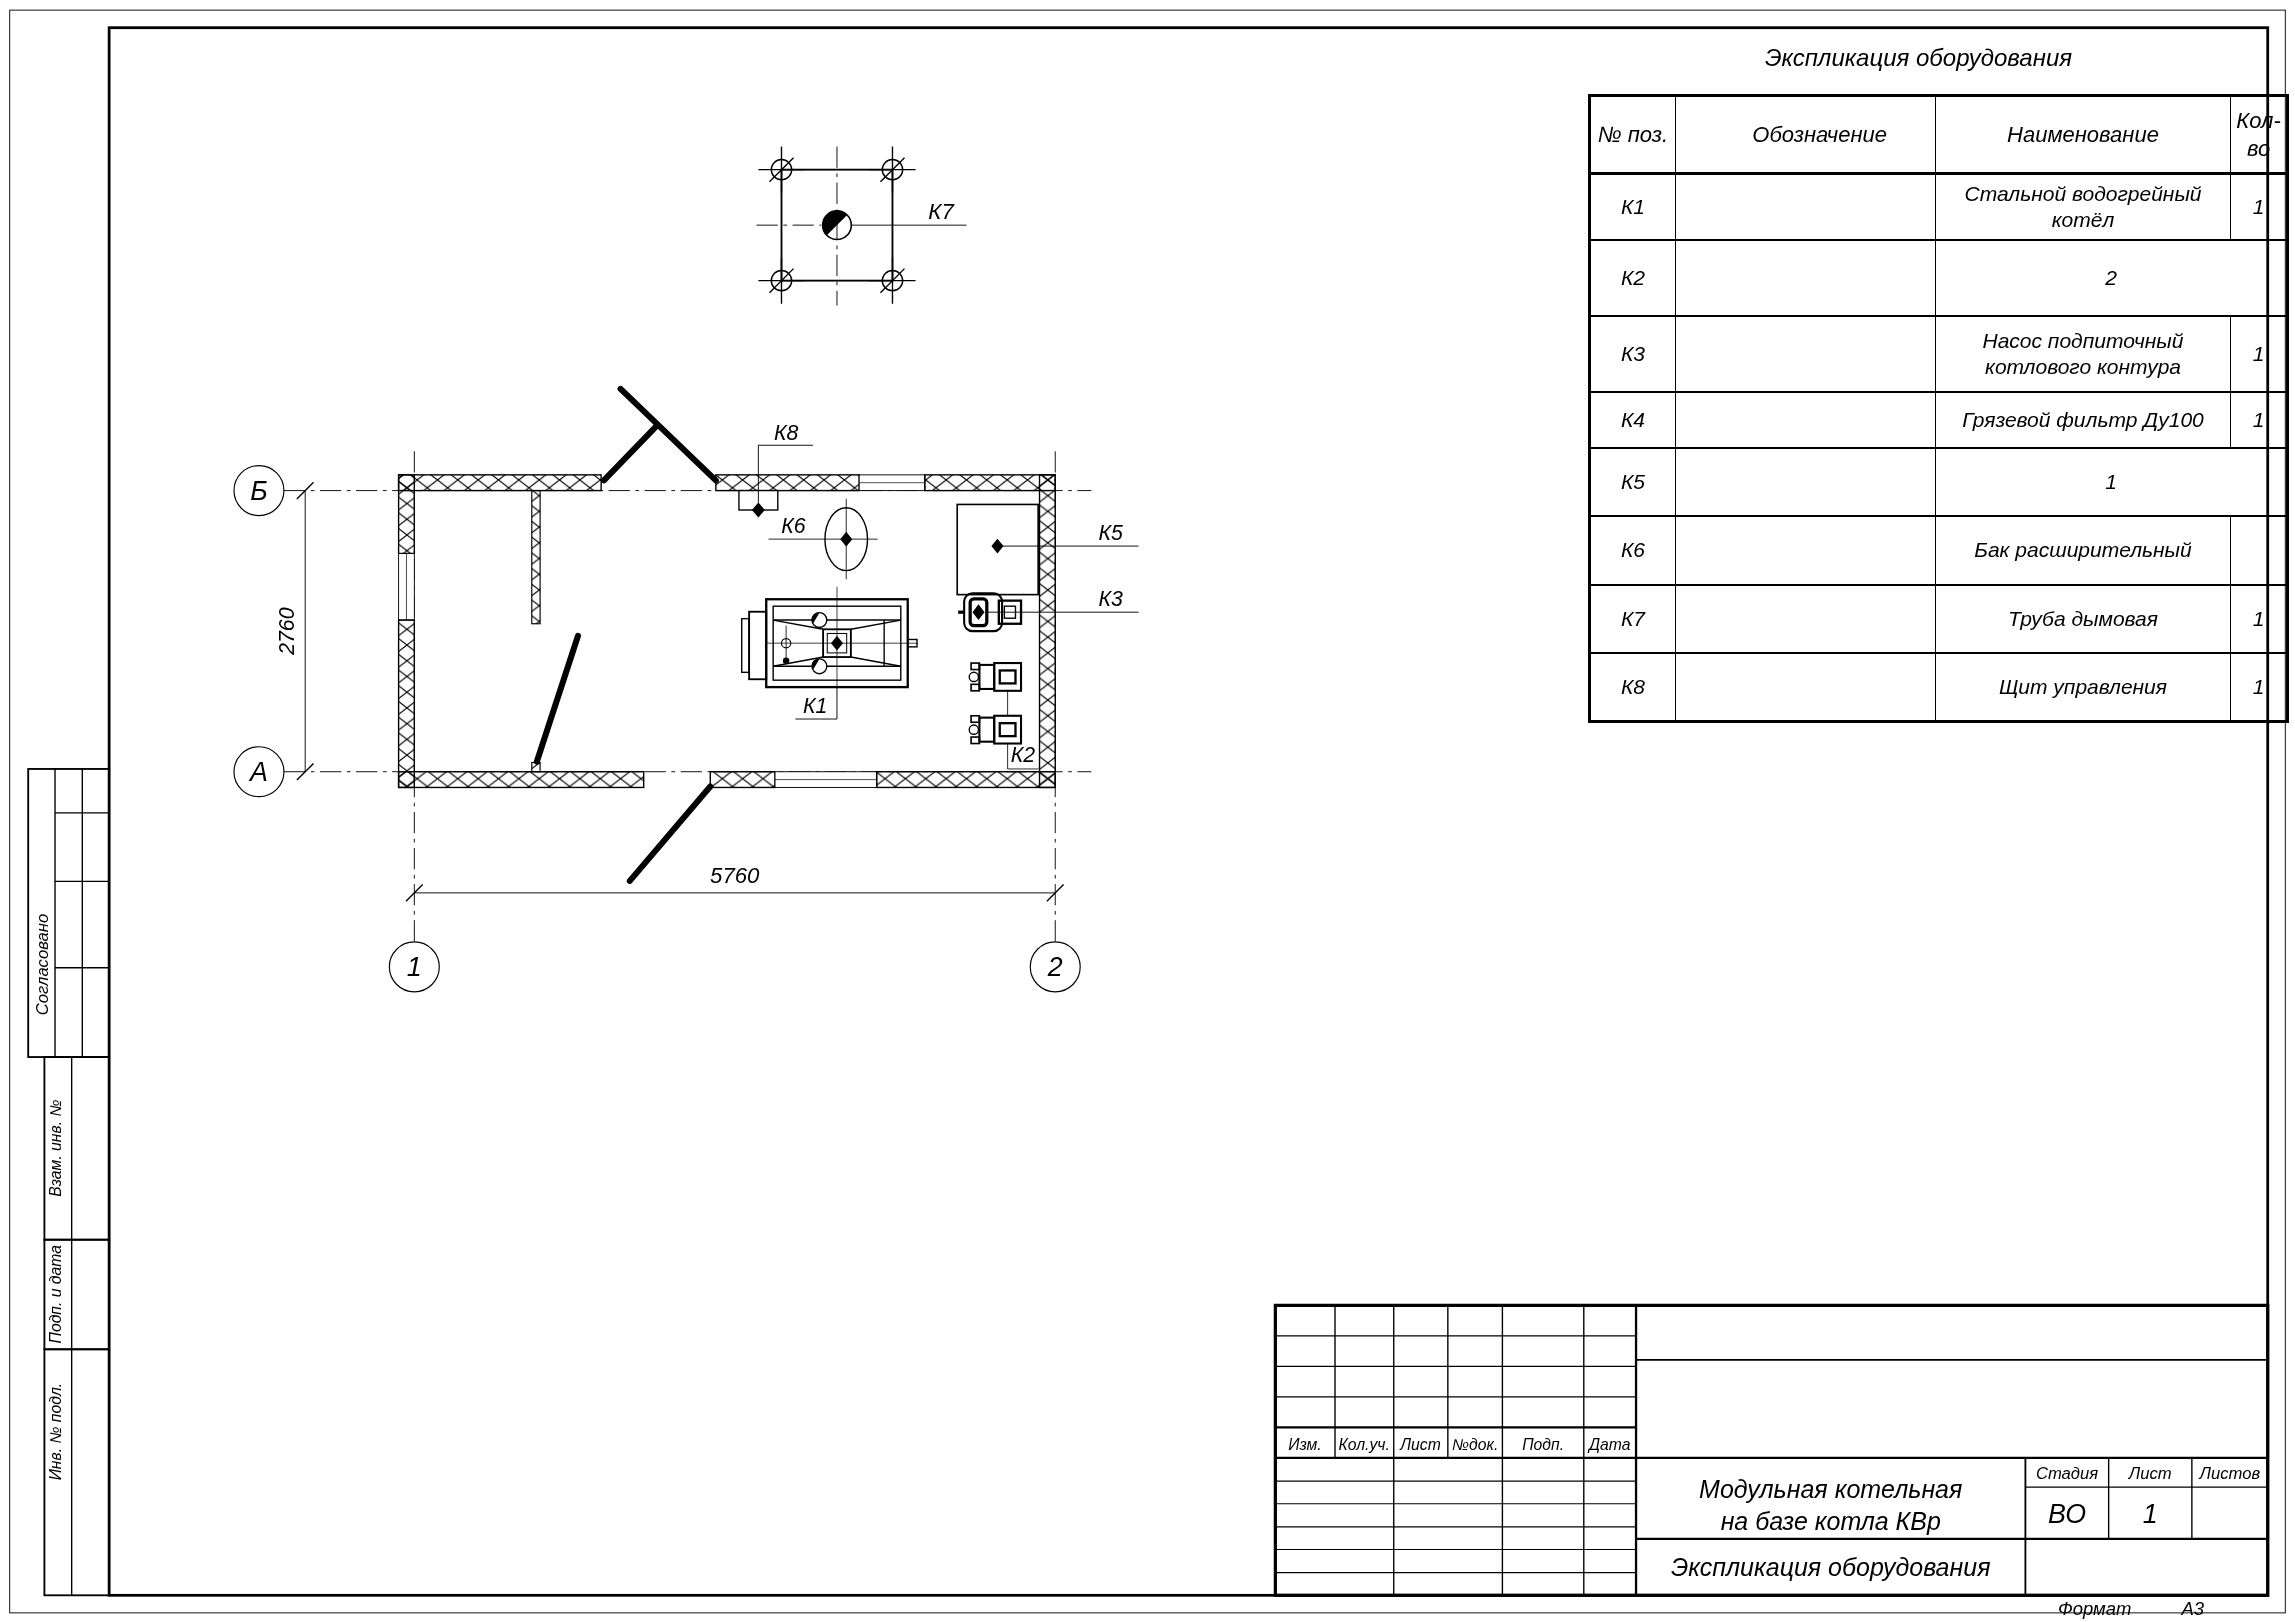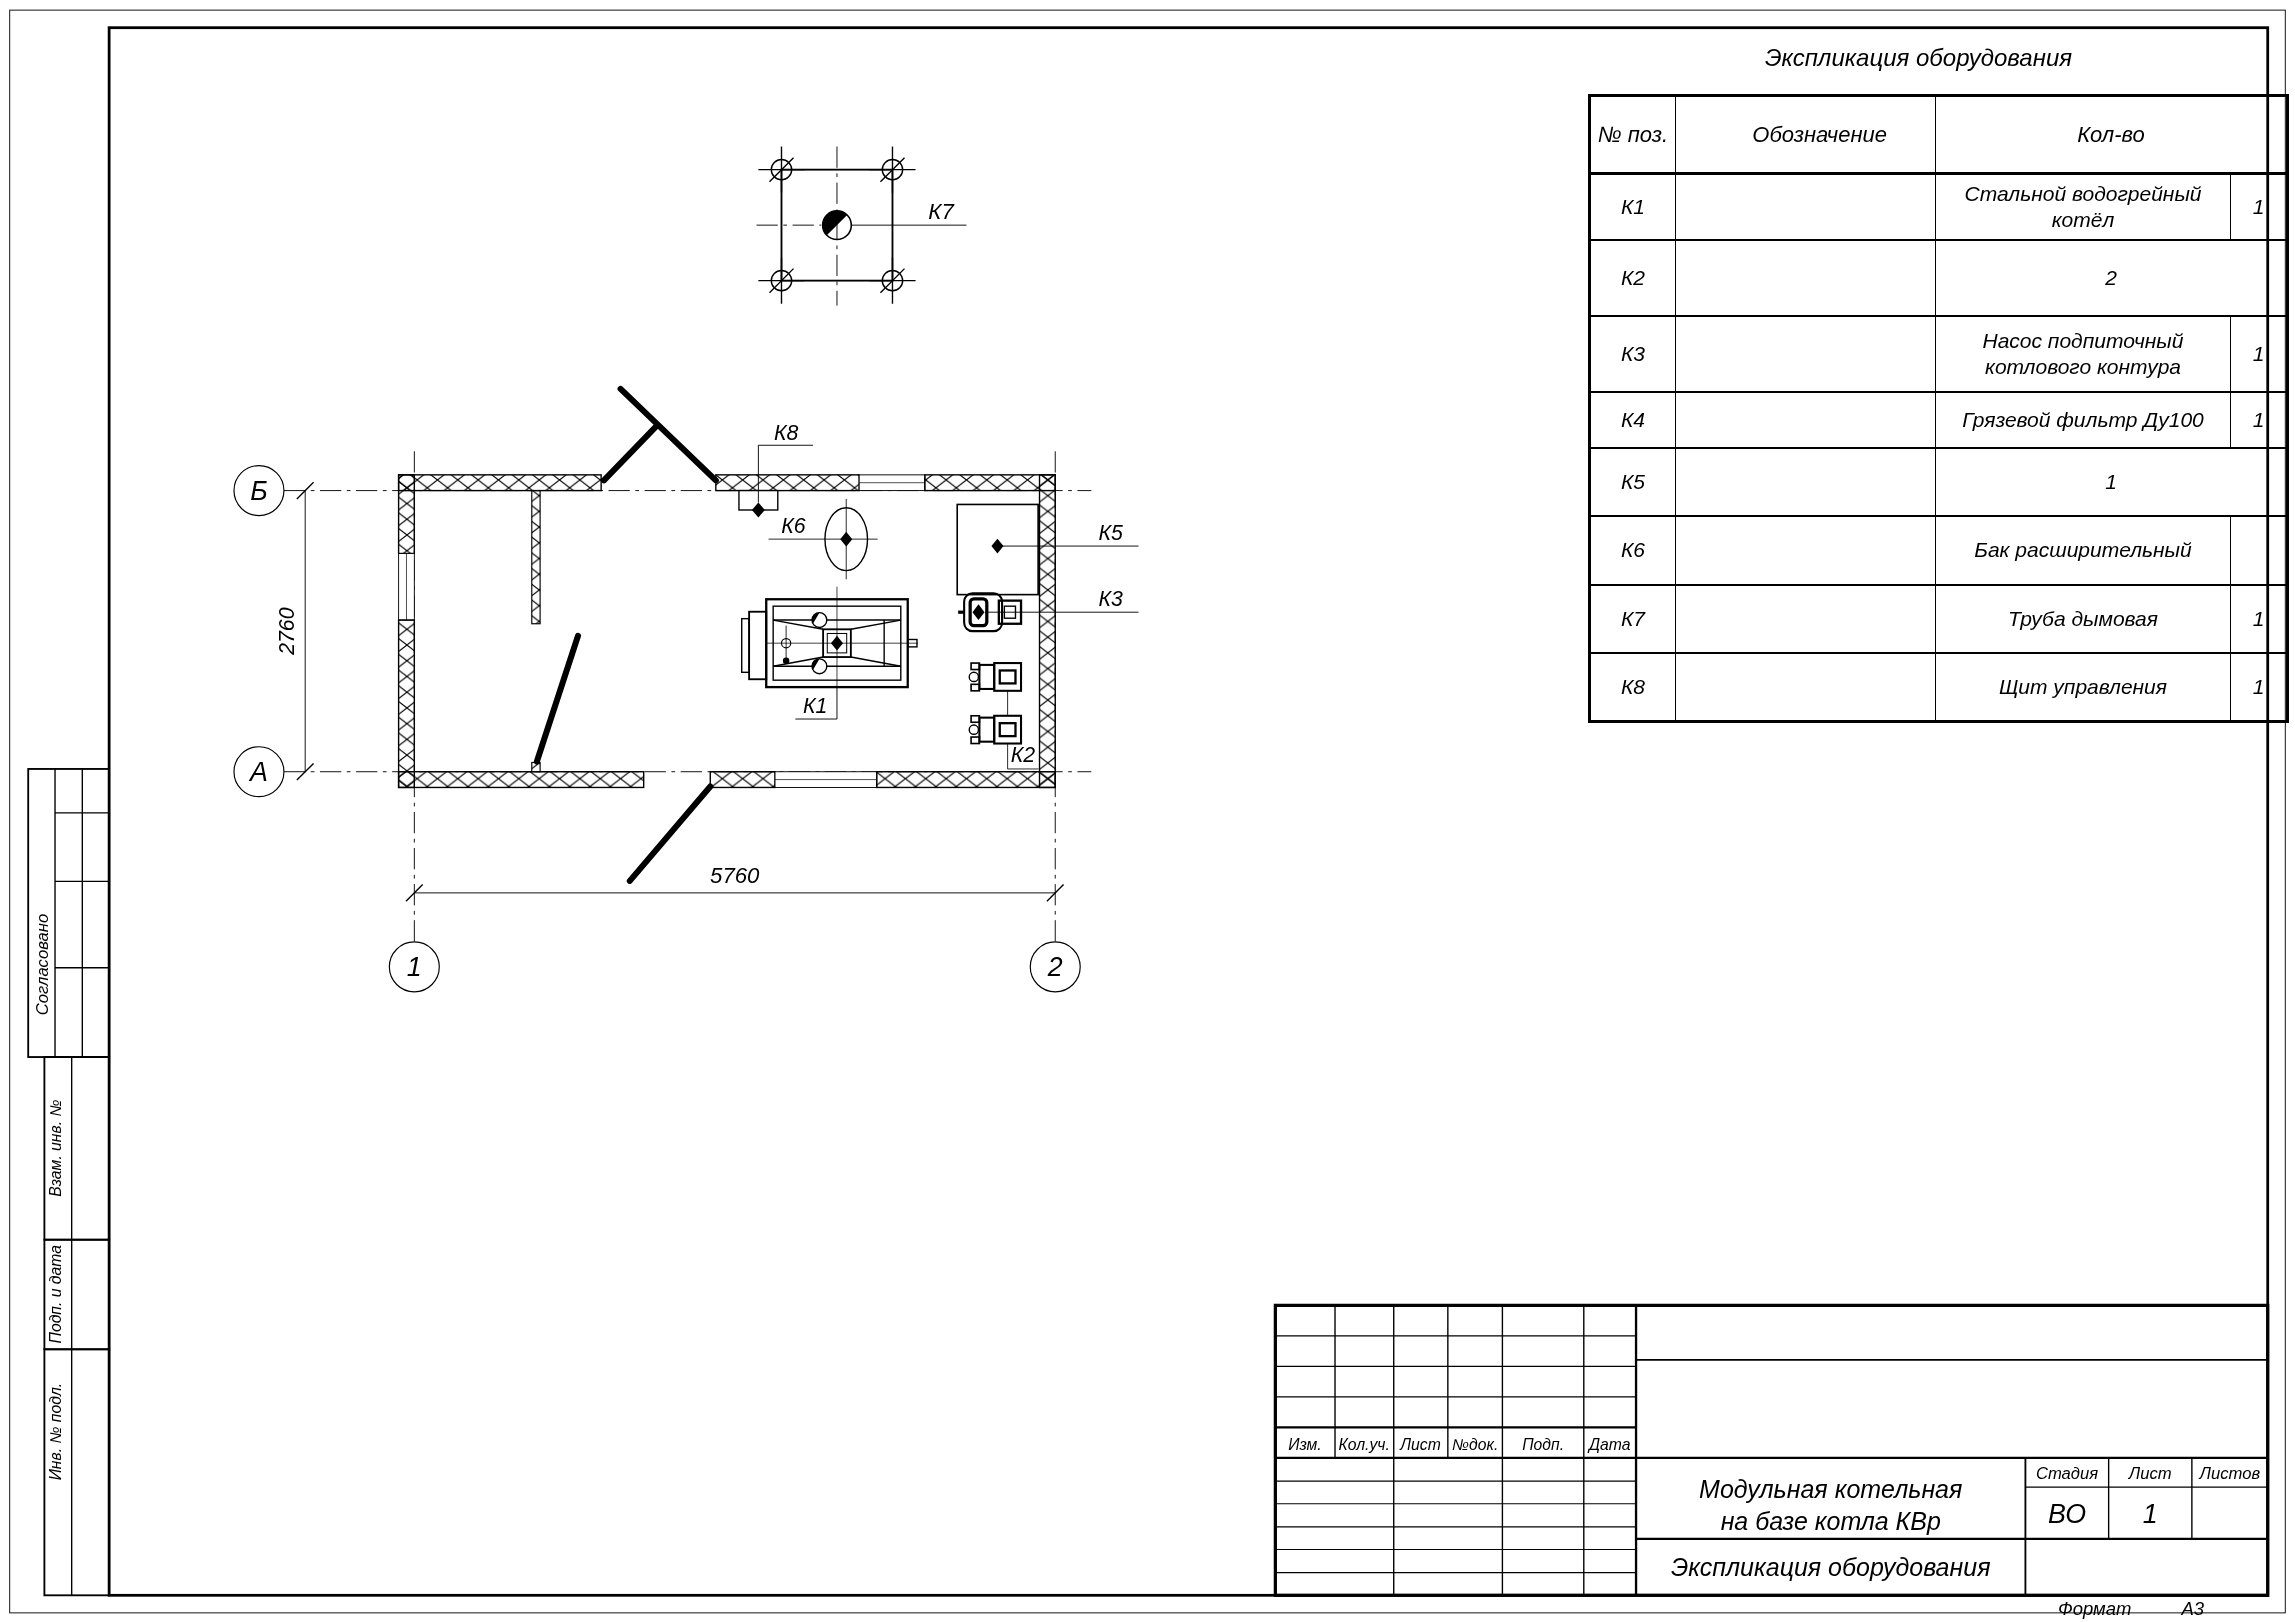--- a/index.html
+++ b/index.html
@@ -301,20 +301,21 @@
     <text x="4742" y="3492" text-anchor="middle" font-size="40">А3</text>
   </g>
 </svg>
 
   <div class="etitle">Экспликация оборудования</div>
 
   <div class="etable">
     <div class="erow ehead" style="height:76px">
       <div class="c cpos">№ поз.</div>
       <div class="c cdes">Обозначение</div>
+      <div class="c cname">Наименование</div>
       <div class="c cqty">Кол-во</div>
     </div>
     <div class="erow" style="height:66px">
       <div class="c cpos">К1</div>
       <div class="c cdes"></div>
       <div class="c cname">Стальной водогрейный котёл</div>
       <div class="c cqty">1</div>
     </div>
     <div class="erow" style="height:76px">
       <div class="c cpos">К2</div>

